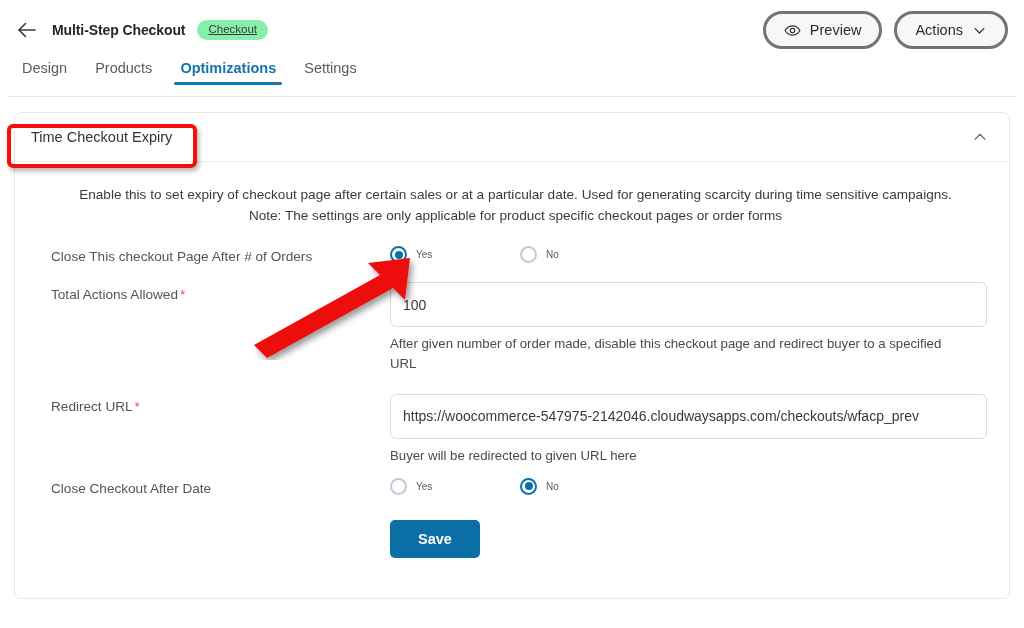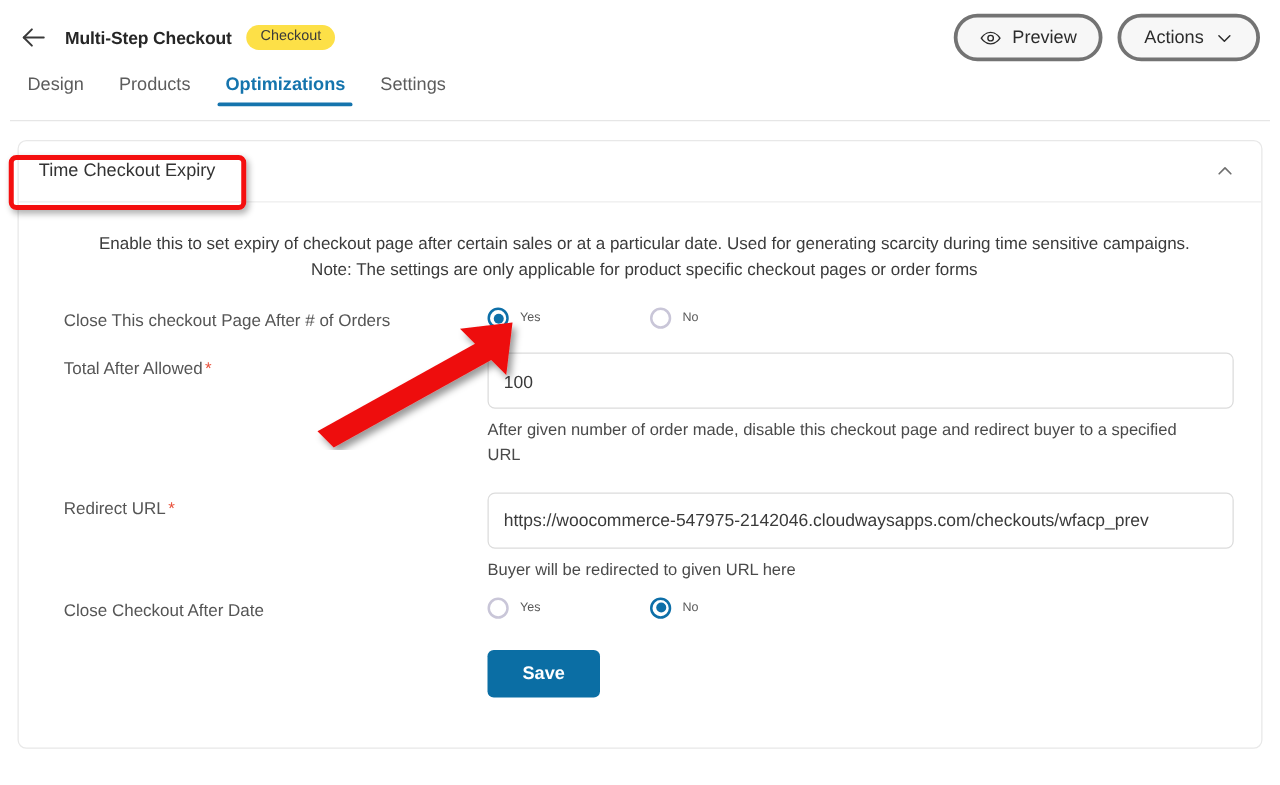--- a/index.html
+++ b/index.html
@@ -39,27 +39,28 @@
 
   .page-title {
     font-size: 14px;
     font-weight: bold;
     color: #262626;
     letter-spacing: -0.1px;
     white-space: nowrap;
   }
   .badge {
     margin-left: 12px;
-    background: #fde047;
+    background: #86efac;
     color: #3a3a3a;
     font-size: 11.5px;
     border-radius: 11px;
     padding: 4px 11px 5px;
     white-space: nowrap;
     line-height: 1;
+    text-decoration: underline;
   }
 
   .topbar-right {
     margin-left: auto;
     display: flex;
     align-items: center;
     gap: 12px;
   }
   .btn-outline {
     display: flex;
@@ -355,21 +356,21 @@
           <label class="radio-opt">
             <span class="radio-dot"></span>
             <span class="radio-label">No</span>
           </label>
         </div>
       </div>
     </div>
 
     <div class="row" style="margin-top:18px;">
       <div class="row-label">
-        <span>Total After Allowed</span><span class="req">*</span>
+        <span>Total Actions Allowed</span><span class="req">*</span>
       </div>
       <div class="row-field">
         <input class="text-input" type="text" value="100" style="">
         <div class="hint">After given number of order made, disable this checkout page and redirect buyer to a specified URL</div>
       </div>
     </div>
 
     <div class="row" style="margin-top:20px;">
       <div class="row-label">
         <span>Redirect URL</span><span class="req">*</span>

